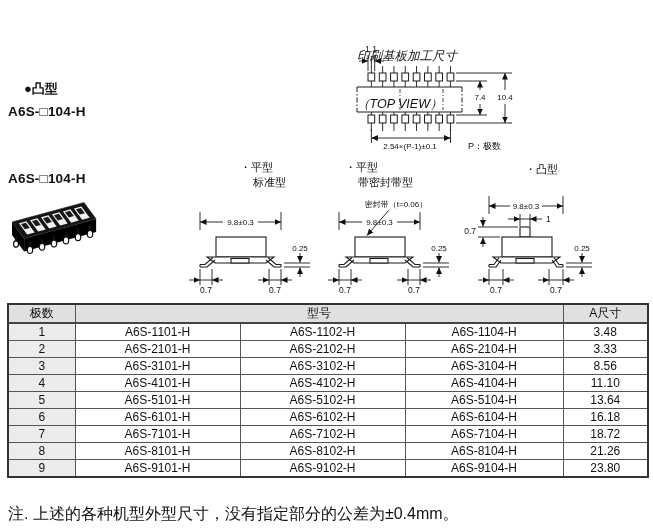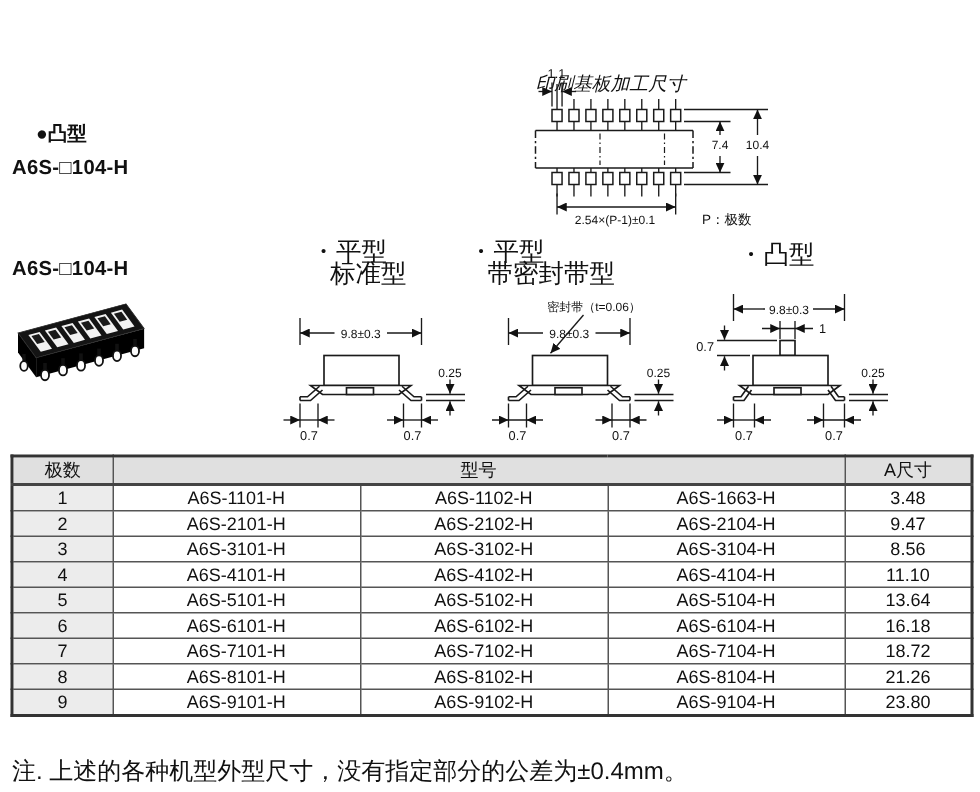--- a/index.html
+++ b/index.html
@@ -5,21 +5,21 @@
   html,body{margin:0;padding:0;}
   body{
     width:653px;height:528px;position:relative;background:#ffffff;
     font-family:"Liberation Sans","DejaVu Sans",sans-serif;color:#111;
     overflow:hidden;
   }
   .abs{position:absolute;}
   .title{font-size:12.5px;line-height:16px;white-space:pre;}
   .heading{font-size:13px;font-weight:bold;white-space:nowrap;}
   .model{font-size:13.5px;font-weight:bold;letter-spacing:0.2px;white-space:nowrap;text-align:center;}
-  .sec{font-size:17px;line-height:15px;white-space:nowrap;}
+  .sec{font-size:11px;line-height:15px;white-space:nowrap;margin-left:33px;}
   .sec .l2{padding-left:13px;font-family:Liberation Serif, serif;}
   svg text{font-family:"Liberation Sans","DejaVu Sans",sans-serif;fill:#111;}
   .dimtxt{font-size:8px;}
   .dimtxt2{font-size:8.5px;}
   .dimtxt3{font-size:9px;}
   table.models{
     border-collapse:collapse;width:640px;table-layout:fixed;
     border:2px solid #333;font-size:12px;
   }
   table.models th, table.models td{
@@ -28,20 +28,21 @@
   }
   table.models thead th{background:#e0e0e0;border-bottom:2px solid #444;height:15px;}
   table.models td.shade{background:#ececec;}
   .note{font-size:16px;white-space:nowrap;}
 </style>
 </head>
 <body>
 
 <div class="abs title" style="left:357px;top:16px;font-style:italic;">
   <div>印刷基板加工尺寸</div>
+  <div>（TOP VIEW）</div>
 </div>
 
 <div class="abs heading" style="left:24px;top:80px;">●凸型</div>
 <div class="abs model" style="left:8px;top:104px;">A6S-□104-H</div>
 <div class="abs model" style="left:8px;top:171px;">A6S-□104-H</div>
 
 <svg class="abs" style="left:6px;top:196px;" width="100" height="72" viewBox="0 0 100 72">
 
   <polygon points="18.1,42.5 90.1,23.1 90.1,36.1 18.1,55.5" fill="#000"></polygon>
   <polygon points="6,26 18.1,42.5 18.1,55.5 6,39" fill="#000"></polygon>
@@ -347,29 +348,29 @@
         <th>极数</th>
         <th colspan="3">型号</th>
         <th>A尺寸</th>
       </tr>
     </thead>
     <tbody>
         <tr>
           <td class="shade">1</td>
           <td>A6S-1101-H</td>
           <td>A6S-1102-H</td>
-          <td>A6S-1663-H</td>
+          <td>A6S-1104-H</td>
           <td>3.48</td>
         </tr>
         <tr>
           <td class="shade">2</td>
           <td>A6S-2101-H</td>
           <td>A6S-2102-H</td>
           <td>A6S-2104-H</td>
-          <td>9.47</td>
+          <td>3.33</td>
         </tr>
         <tr>
           <td class="shade">3</td>
           <td>A6S-3101-H</td>
           <td>A6S-3102-H</td>
           <td>A6S-3104-H</td>
           <td>8.56</td>
         </tr>
         <tr>
           <td class="shade">4</td>

